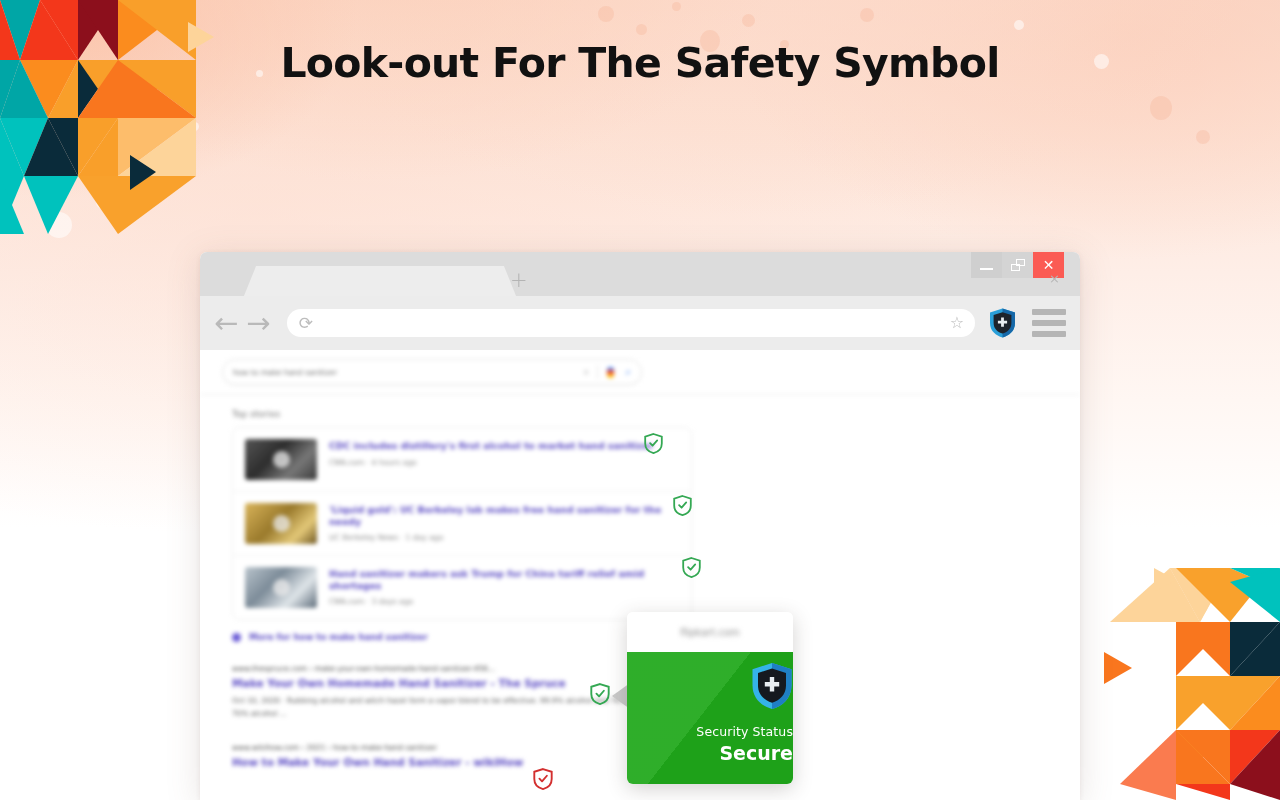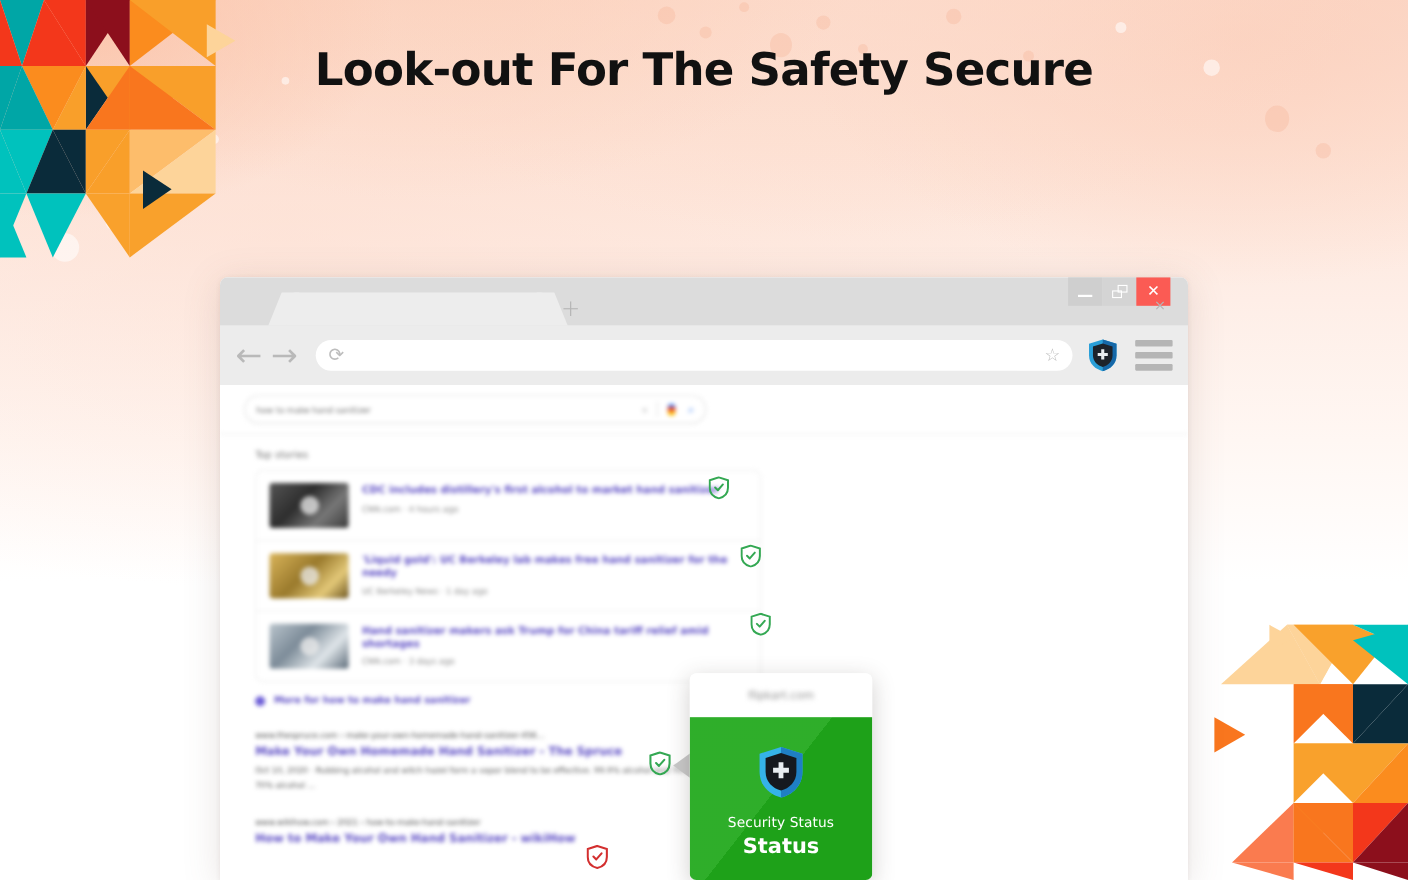--- a/index.html
+++ b/index.html
@@ -198,22 +198,22 @@
     border-radius: 6px; overflow: hidden;
     background: #ffffff;
     box-shadow: 0 5px 20px rgba(60,50,45,.22);
   }
   #popup-domain-bar {
     height: 40px; display: flex; align-items: center; justify-content: center;
     background: #ffffff;
   }
   #popup-domain { font-size: 10px; color: #8c8c8c; filter: blur(2.6px); }
   #popup-status-panel {
-    background: #1fa81a; padding: 26px 0 20px;
-    text-align: center; position: relative; overflow: hidden;
+    background: #1fa81a; padding: 10px 0 20px;
+    text-align: right; position: relative; overflow: hidden;
   }
   #popup-status-panel::before {
     content: ""; position: absolute; inset: 0;
     background: linear-gradient(128deg, rgba(255,255,255,.07) 0 46%, rgba(0,0,0,.045) 46% 100%);
   }
   #popup-shield-icon { width: 42px; height: 48px; margin: 0 auto 10px; position: relative; z-index: 2; }
   #popup-status-label {
     font-size: 12.5px; color: #ffffff; position: relative; z-index: 2; letter-spacing: .1px;
   }
   #popup-status-value {
@@ -307,21 +307,21 @@
     <polygon points="96,234 96,180 150,234" fill="#f9761e"></polygon>
     <polygon points="96,234 150,234 150,250" fill="#f3371b"></polygon>
     <polygon points="40,234 96,234 96,250" fill="#fa7b4f"></polygon>
     <polygon points="150,234 200,234 200,250" fill="#8c0f1c"></polygon>
     <polygon points="24,102 24,134 52,118" fill="#f9761e"></polygon>
     <polygon points="74,18 74,42 96,30" fill="#fdd49a"></polygon>
   </g>
 </svg>
 
 <div id="header-block">
-  <h1 id="page-title">Look-out For The Safety Secure</h1>
+  <h1 id="page-title">Look-out For The Safety Symbol</h1>
 </div>
 
 <div id="browser-window">
 
   <div id="titlebar">
 
     <div id="window-controls">
       <div class="wbtn" id="btn-minimize">
         <span class="min-glyph"></span>
       </div>
@@ -457,15 +457,15 @@
     <span id="popup-domain">flipkart.com</span>
   </div>
   <div id="popup-status-panel">
     <svg id="popup-shield-icon" viewBox="0 0 42 48">
       <path d="M21 1 L40.5 7.2 V23.5 C40.5 36 31.5 44.5 21 47 C10.5 44.5 1.5 36 1.5 23.5 V7.2 Z" fill="#35b3e8"></path>
       <path d="M21 1 L40.5 7.2 V23.5 C40.5 36 31.5 44.5 21 47 Z" fill="#1f7fc4"></path>
       <path d="M21 6.5 L35 11 V23.5 C35 32.8 28.4 38.6 21 40.7 C13.6 38.6 7 32.8 7 23.5 V11 Z" fill="#15191f"></path>
       <path d="M18.8 15 h4.4 v5 h5 v4.4 h-5 v5 h-4.4 v-5 h-5 V20 h5 z" fill="#e8edf1"></path>
     </svg>
     <div id="popup-status-label">Security Status</div>
-    <div id="popup-status-value">Status</div>
+    <div id="popup-status-value">Secure</div>
   </div>
 </div>
 
 </body></html>

